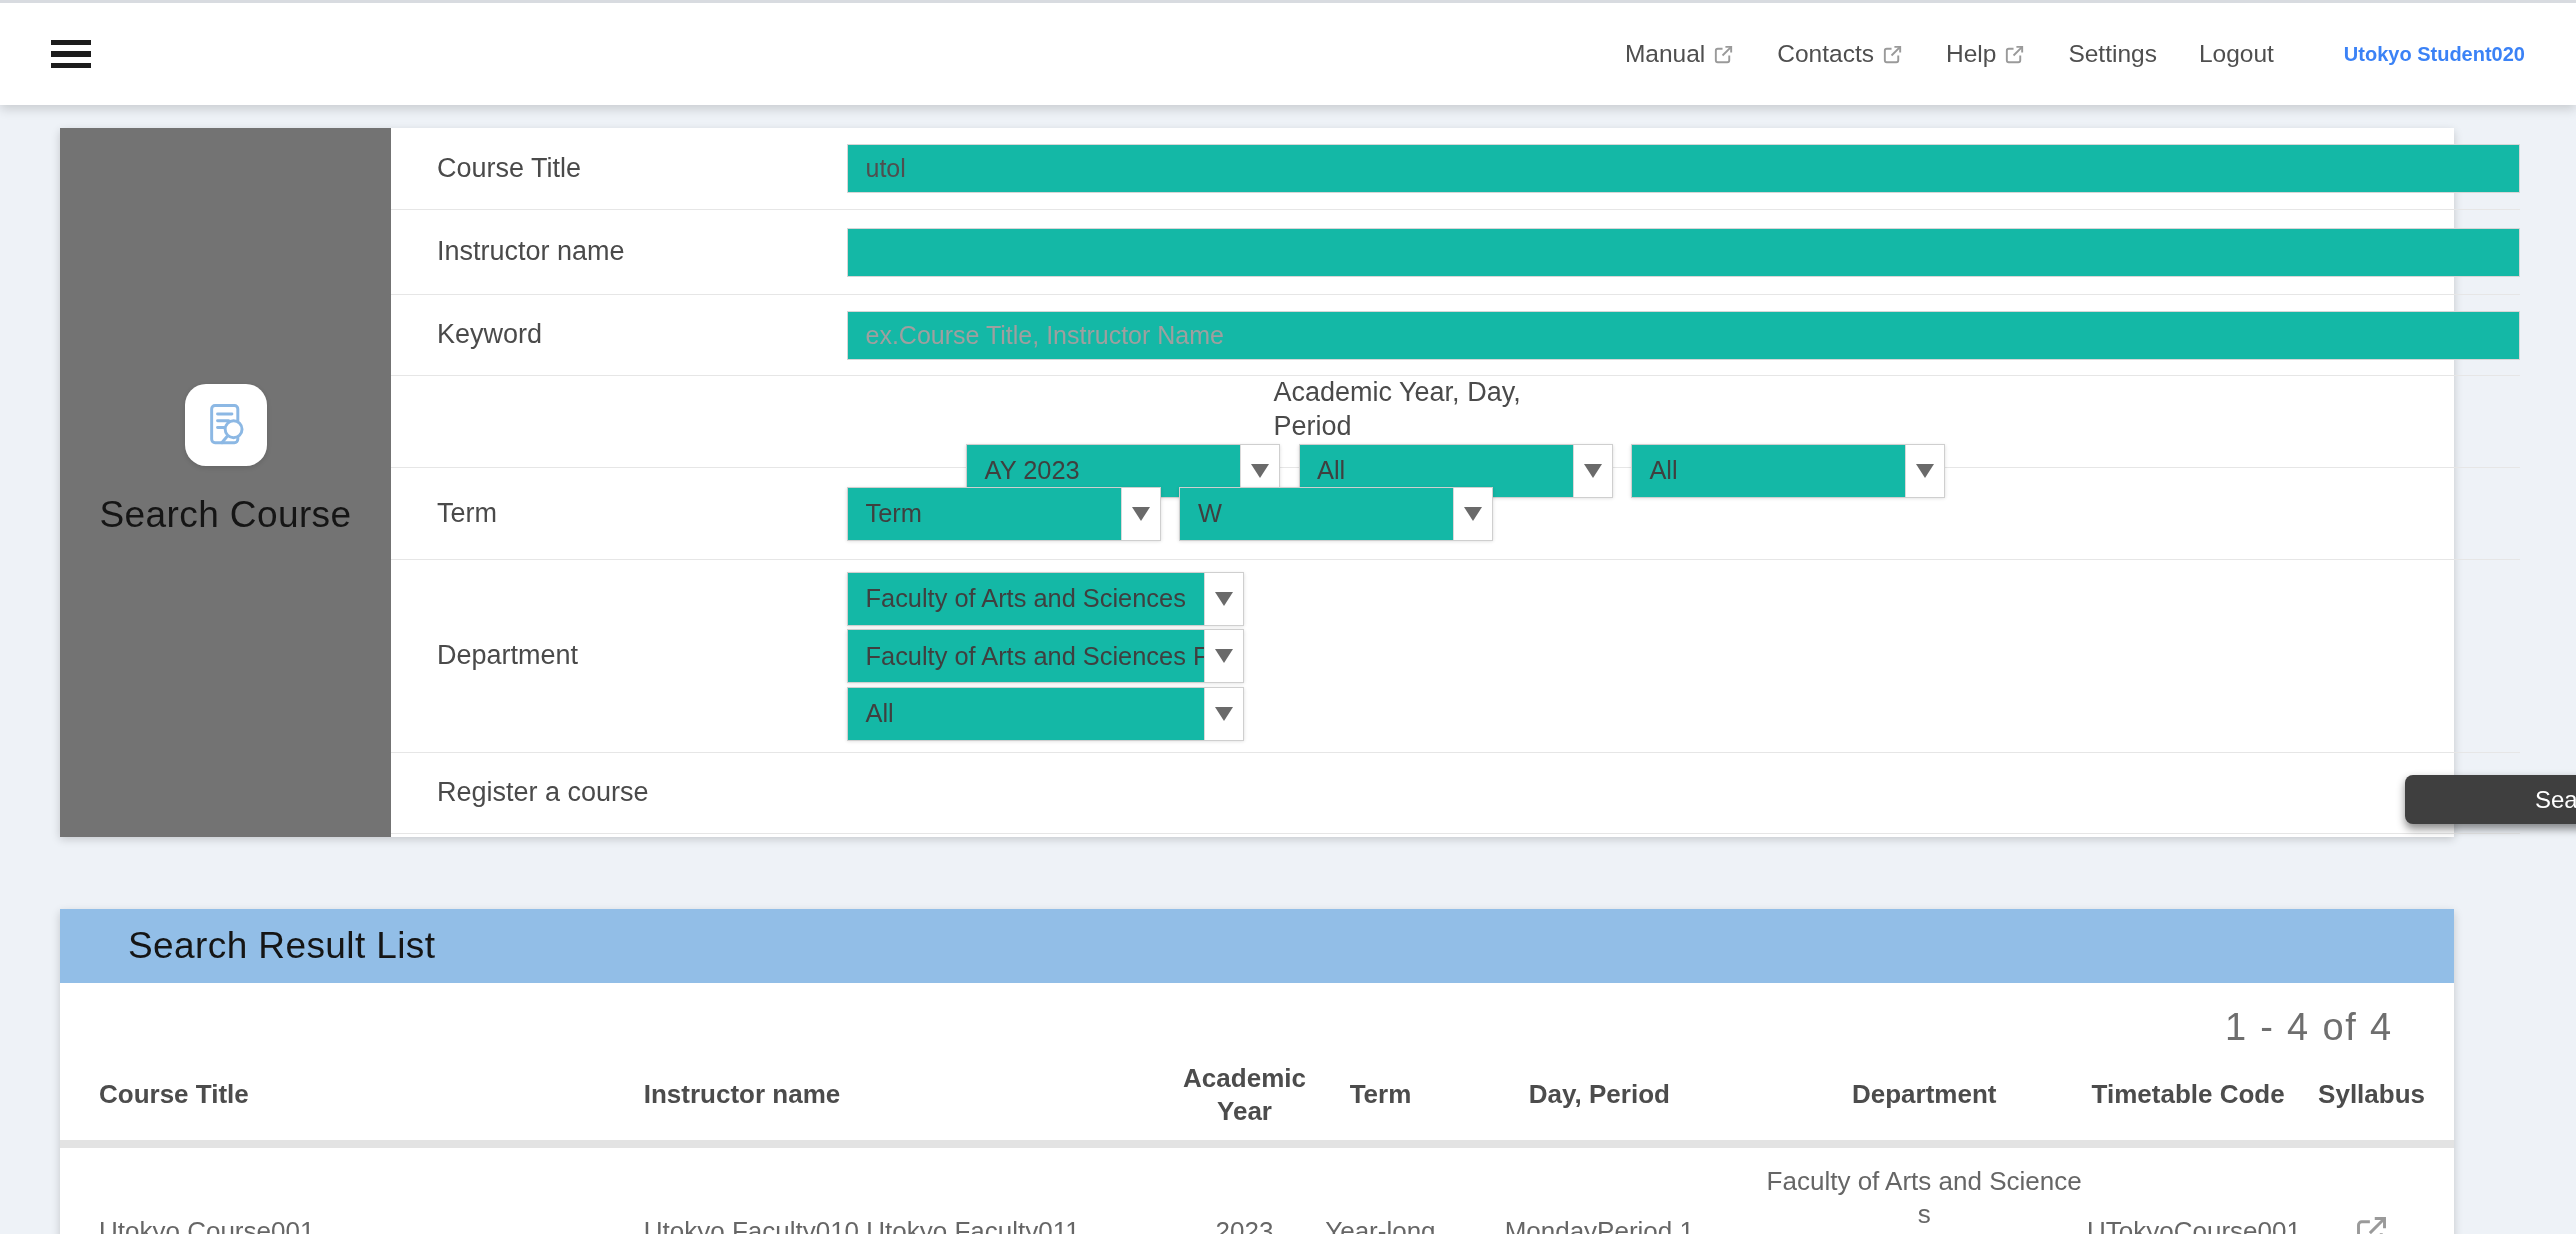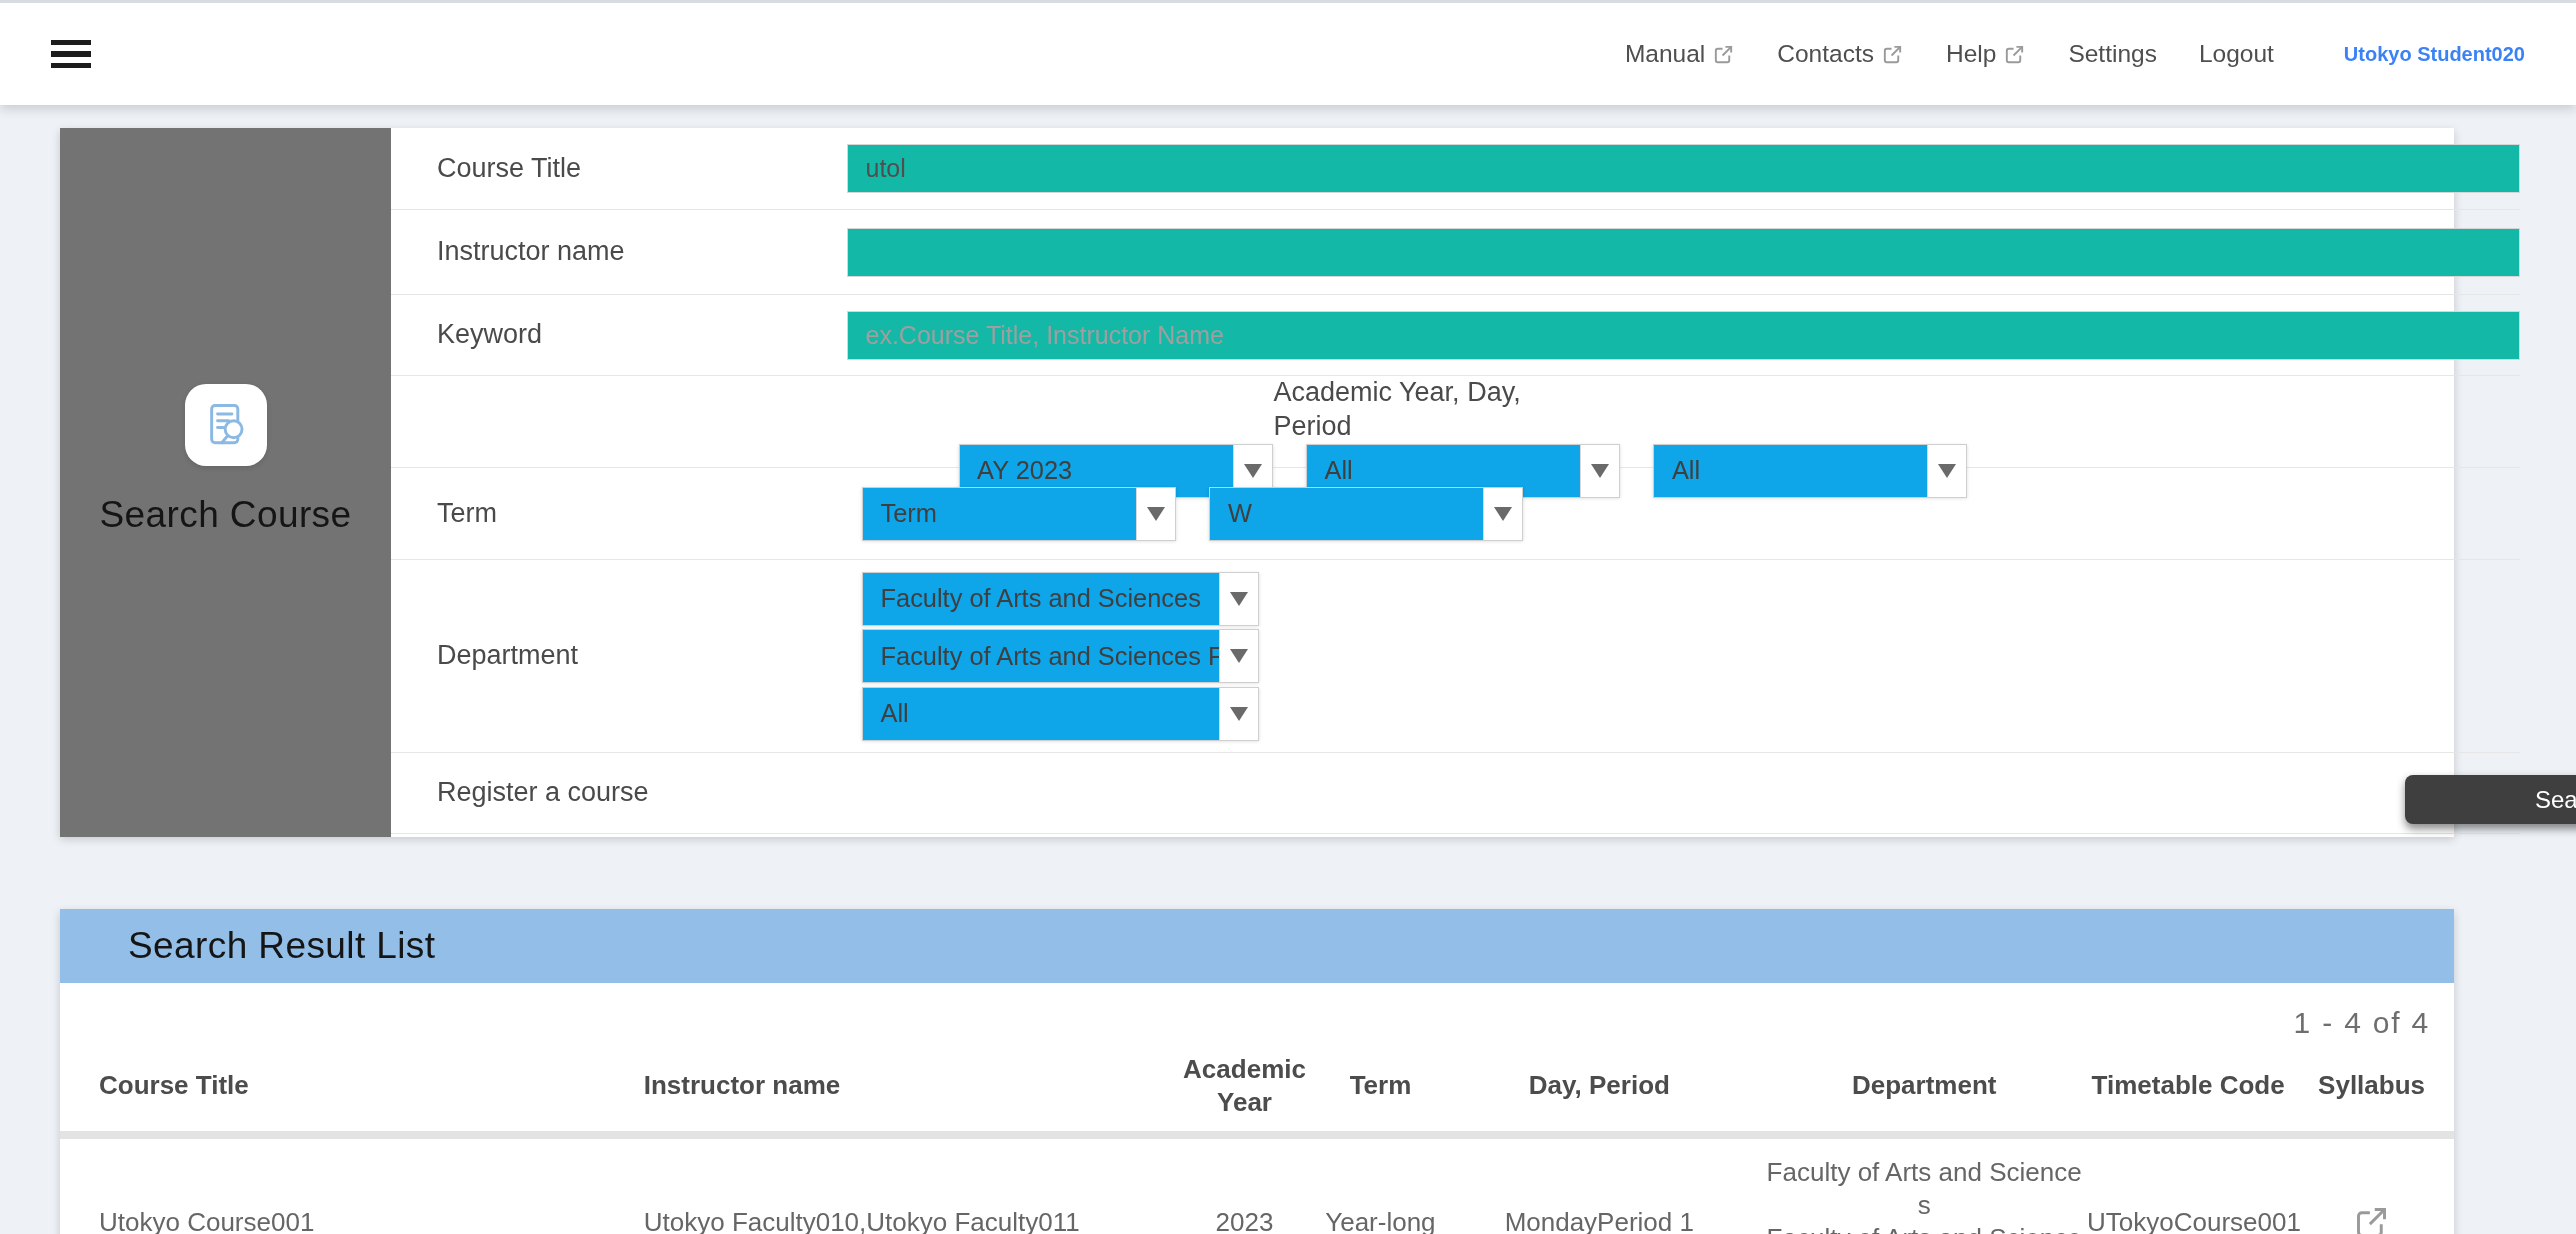--- a/index.html
+++ b/index.html
@@ -43,22 +43,22 @@
   .r5{height:92px;} .r6{height:193px;} .r7{height:81px;}
   .flabel { flex:none; width:456px; padding-left:46px; font-size:27px; color:#4a4a4a; line-height:1.25; }
   .flabel .lbl-text { display:inline-block; max-width:324px; }
   .txt {
     width:1673px; height:49px; border:1.8px solid #d6d6d6; background:#14b8a6;
     font-family:"Liberation Sans",sans-serif; font-size:25px; color:#4f4f4f; padding:0 17.5px; outline:none;
   }
   .txt::placeholder { color:#9f9f9f; }
   .selects { display:flex; gap:18.4px; align-items:center; }
   .sel {
-    display:flex; height:54px; background:#0ea5e9; border:1.8px solid #cfcfcf;
-    box-shadow:0 0.9px 3.5px rgba(0,0,0,0.15); cursor:pointer;margin-left:15px;
+    display:flex; height:54px; background:#14b8a6; border:1.8px solid #cfcfcf;
+    box-shadow:0 0.9px 3.5px rgba(0,0,0,0.15); cursor:pointer;
   }
   .sel-val { width:273px; display:flex; align-items:center; padding-left:17.5px; font-size:25.4px; color:#3f3f3f; white-space:nowrap; overflow:hidden; }
   .sel.wide .sel-val { width:356px; }
   .sel-btn { width:39px; border-left:1.8px solid #d9d9d9; display:flex; align-items:center; justify-content:center; background:#fff; }
   .sel-btn::after { content:""; width:0; height:0; border-left:9.6px solid transparent; border-right:9.6px solid transparent; border-top:14px solid #6a6a6a; }
   .dept-stack { display:flex; flex-direction:column; gap:3.5px; }
   .chk-wrap { display:flex; align-items:center; gap:23px; margin-left:1.8px; }
   .checkbox {
     width:33px; height:33px; background:#fff; border:1.8px solid #c8c8c8;
     display:flex; align-items:center; justify-content:center; cursor:pointer;
@@ -74,21 +74,21 @@
   }
   
   .results-panel {
     position:absolute; left:60px; top:909px; width:2394px; height:526px;
     background:#ffffff; box-shadow:0 2.6px 8.8px rgba(0,0,0,0.18);
   }
   .results-header {
     height:74px; background:#92bee7; display:flex; align-items:center;
     padding-left:68px; font-size:37px; color:#151515; letter-spacing:0.4px;
   }
-  .count { margin-top:23px; padding-right:24px; text-align:right; font-size:30px; color:#6e6e6e; letter-spacing:1.8px; }
+  .count { margin-top:23px; padding-right:61px; text-align:right; font-size:38px; color:#6e6e6e; letter-spacing:1.8px; }
   .thead { display:flex; align-items:center; height:91px; font-size:26px; font-weight:bold; color:#4c4c4c; line-height:33px; }
   .hdiv { height:8px; background:#e3e3e3; width:100%; }
   .trow { display:flex; align-items:center; height:166px; font-size:26px; color:#666666; line-height:33px; }
   .c1{width:584px; padding-left:39px; text-align:left;}
   .c2{width:522px; text-align:left;}
   .c3{width:158px; text-align:center;}
   .c4{width:114px; text-align:center;}
   .c5{width:324px; text-align:center;}
   .c6{width:326px; text-align:center; word-break:break-all;}
   .c7{width:202px; text-align:center;}

